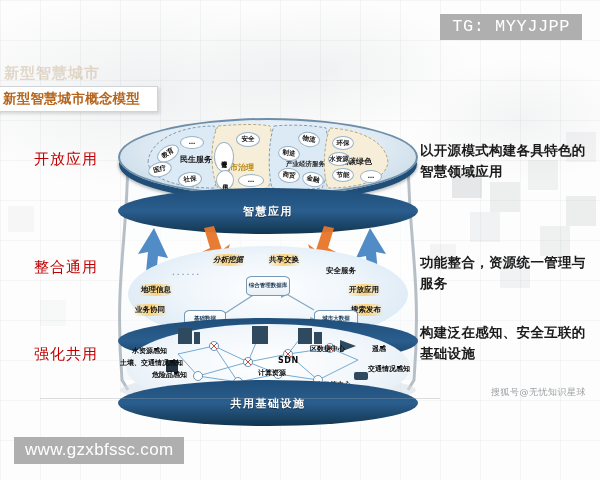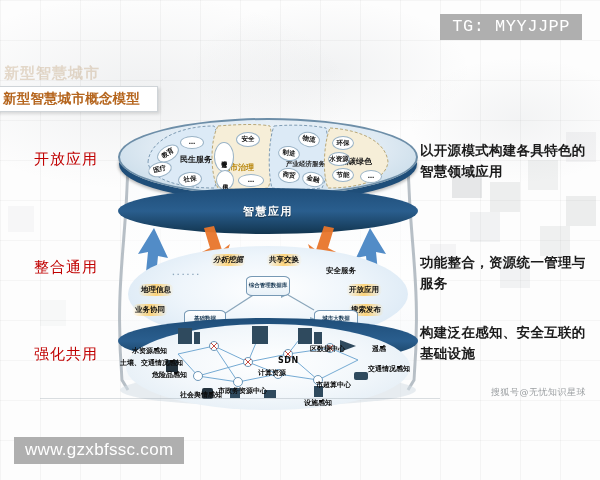--- a/index.html
+++ b/index.html
@@ -387,19 +387,22 @@
   <div class="node-lbl" style="left:192px;top:226px;">区数据中心</div>
   <div class="node-lbl" style="left:140px;top:250px;">计算资源</div>
   <div class="node-lbl" style="left:160px;top:238px;font-size:8px;letter-spacing:.5px;">SDN</div>
   <div class="node-lbl" style="left:100px;top:268px;">市政务资源中心</div>
   <div class="node-lbl" style="left:198px;top:262px;">市超算中心</div>
   <div class="node-lbl" style="left:186px;top:280px;">设施感知</div>
 
   <div class="node-lbl" style="left:254px;top:226px;">遥感</div>
   <div class="node-lbl" style="left:250px;top:246px;">交通情况感知</div>
 
+  <div class="band" style="top:262px;">
+    <span class="band-text">共用基础设施</span>
+  </div>
 </div>
 
 <div id="baseline"></div>
 
 <div id="wm-tg">TG: MYYJJPP</div>
 <div id="wm-site">www.gzxbfssc.com</div>
 <div id="wm-sohu">搜狐号@无忧知识星球</div>
 
 </body></html>

